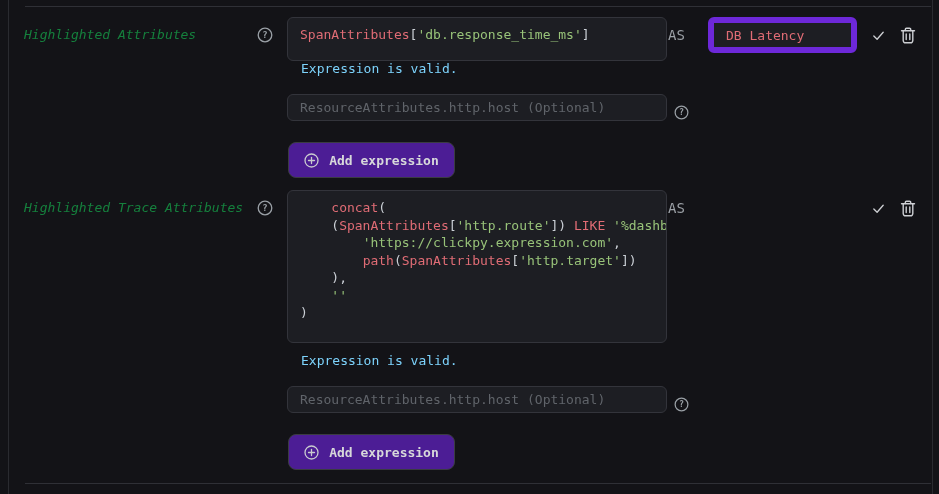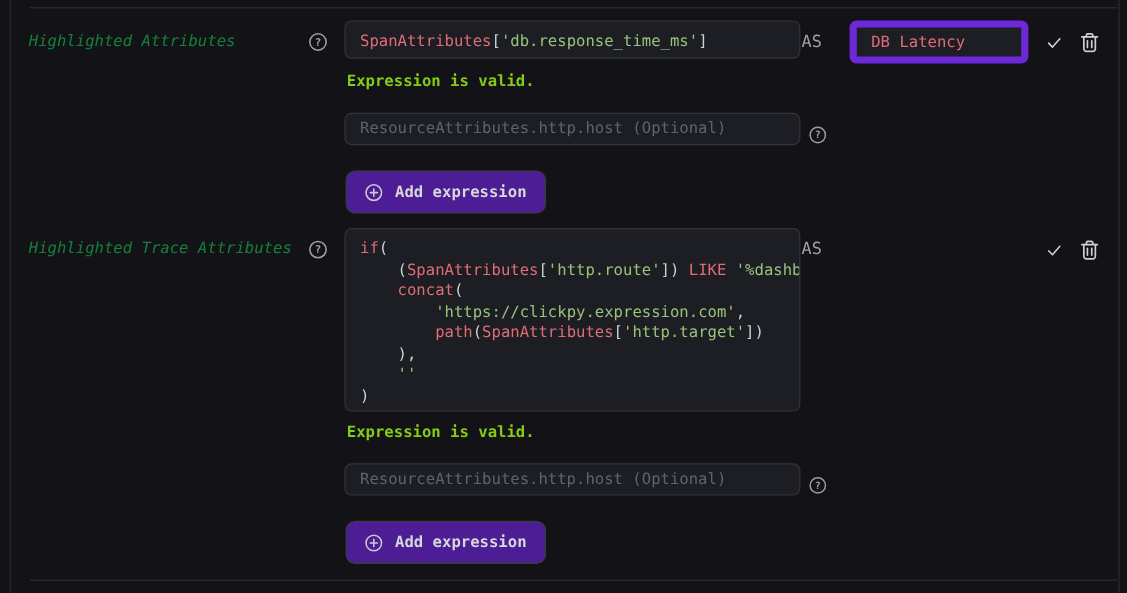--- a/index.html
+++ b/index.html
@@ -26,21 +26,21 @@
   .tok-p{color:#cbd0d6;}
   .as-label{position:absolute;left:668px;font-size:14px;line-height:17px;color:#9ca1a7;}
   .alias-input{
     position:absolute;left:708px;width:149px;height:36px;box-sizing:border-box;
     background:#1d1e23;border:6px solid #6d28d9;border-radius:6px;
     padding:0 12px;color:#e06c75;
     font-family:"DejaVu Sans Mono",monospace;font-size:13px;outline:none;
   }
   .icon-btn{position:absolute;cursor:pointer;}
   .icon-btn *{stroke:#ced0d4;fill:none;stroke-width:1.4;stroke-linecap:round;stroke-linejoin:round;}
-  .valid-msg{position:absolute;left:289px;line-height:15px;color:#84cc16;white-space:pre;font-weight:bold;}
+  .valid-msg{position:absolute;left:301px;line-height:15px;color:#7dd3fc;white-space:pre;}
   .optional-input{
     position:absolute;left:287px;width:380px;height:27px;box-sizing:border-box;
     background:#1d1e23;border:1px solid #33343b;border-radius:6px;
     padding:0 12px;color:#c9cbce;
     font-family:"DejaVu Sans Mono",monospace;font-size:13px;outline:none;
   }
   .optional-input::placeholder{color:#60646a;opacity:1;}
   .add-btn{
     position:absolute;left:288px;width:167px;height:36px;box-sizing:border-box;
     background:#4c1d95;border:1px solid #3b3c42;border-radius:8px;
@@ -60,21 +60,21 @@
   <div class="vline" style="left:932px"></div>
   <div class="hline" style="top:6px"></div>
   <div class="hline" style="top:483px"></div>
 
   <div class="field-label" style="top:27px">Highlighted Attributes</div>
   <svg class="help-icon" style="left:257px;top:27px" width="16" height="16" viewBox="0 0 16 16">
     <circle cx="8" cy="8" r="6.8"></circle>
       <text x="8" y="11" text-anchor="middle">?</text>
   </svg>
 
-  <div class="code-box" style="top:17px;height:32px">
+  <div class="code-box" style="top:17px;height:44px">
       <div><span class="tok-k">SpanAttributes</span><span class="tok-p">[</span><span class="tok-s">'db.response_time_ms'</span><span class="tok-p">]</span></div>
     </div>
 
   <div class="as-label" style="top:27px">AS</div>
   <input class="alias-input" style="top: 17px;" value="DB Latency">
 
   <svg class="icon-btn" style="left:871px;top:28px" width="15" height="15" viewBox="0 0 16 16">
     <polyline points="3,8.5 6.5,12 13,4.5"></polyline>
   </svg>
   <svg class="icon-btn" style="left:899px;top:26px" width="18" height="18" viewBox="0 0 18 18">
@@ -102,23 +102,22 @@
     <span>Add expression</span>
   </button>
 
   <div class="field-label" style="top:200px">Highlighted Trace Attributes</div>
   <svg class="help-icon" style="left:257px;top:200px" width="16" height="16" viewBox="0 0 16 16">
     <circle cx="8" cy="8" r="6.8"></circle>
       <text x="8" y="11" text-anchor="middle">?</text>
   </svg>
 
   <div class="code-box" style="top:190px;height:153px">
-      <div><span class="tok-k">if</span><span class="tok-p">(</span></div>
+      <div><span class="tok-p">    </span><span class="tok-k">concat</span><span class="tok-p">(</span></div>
       <div><span class="tok-p">    (</span><span class="tok-k">SpanAttributes</span><span class="tok-p">[</span><span class="tok-s">'http.route'</span><span class="tok-p">]) </span><span class="tok-k">LIKE</span><span class="tok-p"> </span><span class="tok-s">'%dashb</span></div>
-      <div><span class="tok-p">    </span><span class="tok-k">concat</span><span class="tok-p">(</span></div>
       <div><span class="tok-p">        </span><span class="tok-s">'https://clickpy.expression.com'</span><span class="tok-p">,</span></div>
       <div><span class="tok-p">        </span><span class="tok-k">path</span><span class="tok-p">(</span><span class="tok-k">SpanAttributes</span><span class="tok-p">[</span><span class="tok-s">'http.target'</span><span class="tok-p">])</span></div>
       <div><span class="tok-p">    ),</span></div>
       <div><span class="tok-p">    </span><span class="tok-s">''</span></div>
       <div><span class="tok-p">)</span></div>
     </div>
 
   <div class="as-label" style="top:200px">AS</div>
 
   <svg class="icon-btn" style="left:871px;top:201px" width="15" height="15" viewBox="0 0 16 16">

